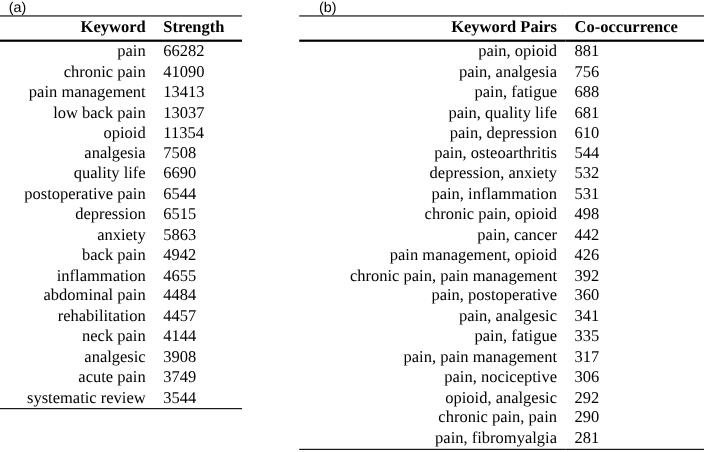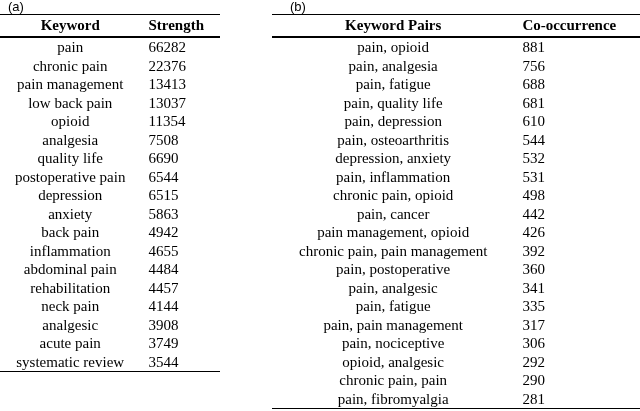--- a/index.html
+++ b/index.html
@@ -29,21 +29,21 @@
       line-height: 21px;
       padding: 0 8px;
       border-bottom: 2px solid #000;
     }
     tbody td {
       height: 18.5px;
       line-height: 18.5px;
       padding: 0 8px;
       white-space: nowrap;
     }
-    .left { text-align: center; }
+    .left { text-align: right; }
     .right { text-align: left; }
     .panel-b .right { padding-right: 4px; }
   </style>
 </head>
 <body>
 
 <div class="panel panel-a">
   <div class="label">(a)</div>
   <table>
     <thead>
@@ -52,21 +52,21 @@
         <th class="right">Strength</th>
       </tr>
     </thead>
     <tbody id="tbody-a">
         <tr>
           <td class="left">pain</td>
           <td class="right">66282</td>
         </tr>
         <tr>
           <td class="left">chronic pain</td>
-          <td class="right">22376</td>
+          <td class="right">41090</td>
         </tr>
         <tr>
           <td class="left">pain management</td>
           <td class="right">13413</td>
         </tr>
         <tr>
           <td class="left">low back pain</td>
           <td class="right">13037</td>
         </tr>
         <tr>

